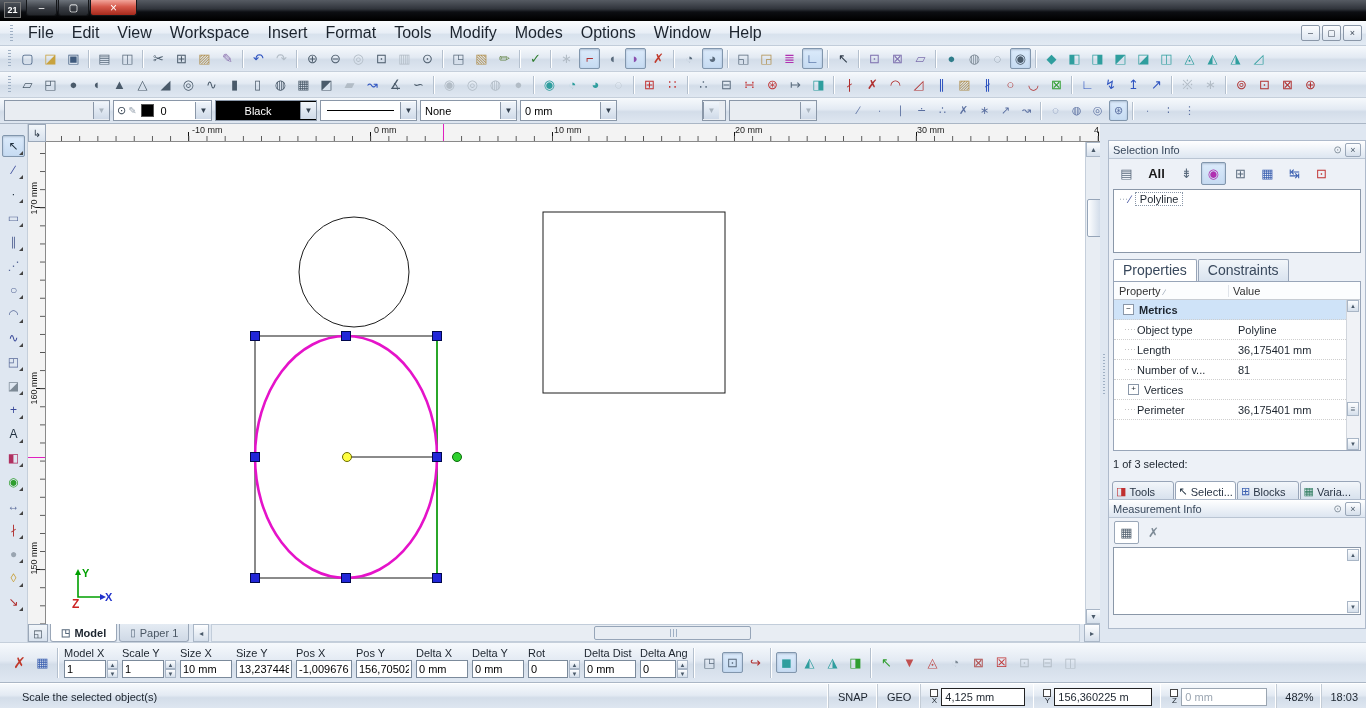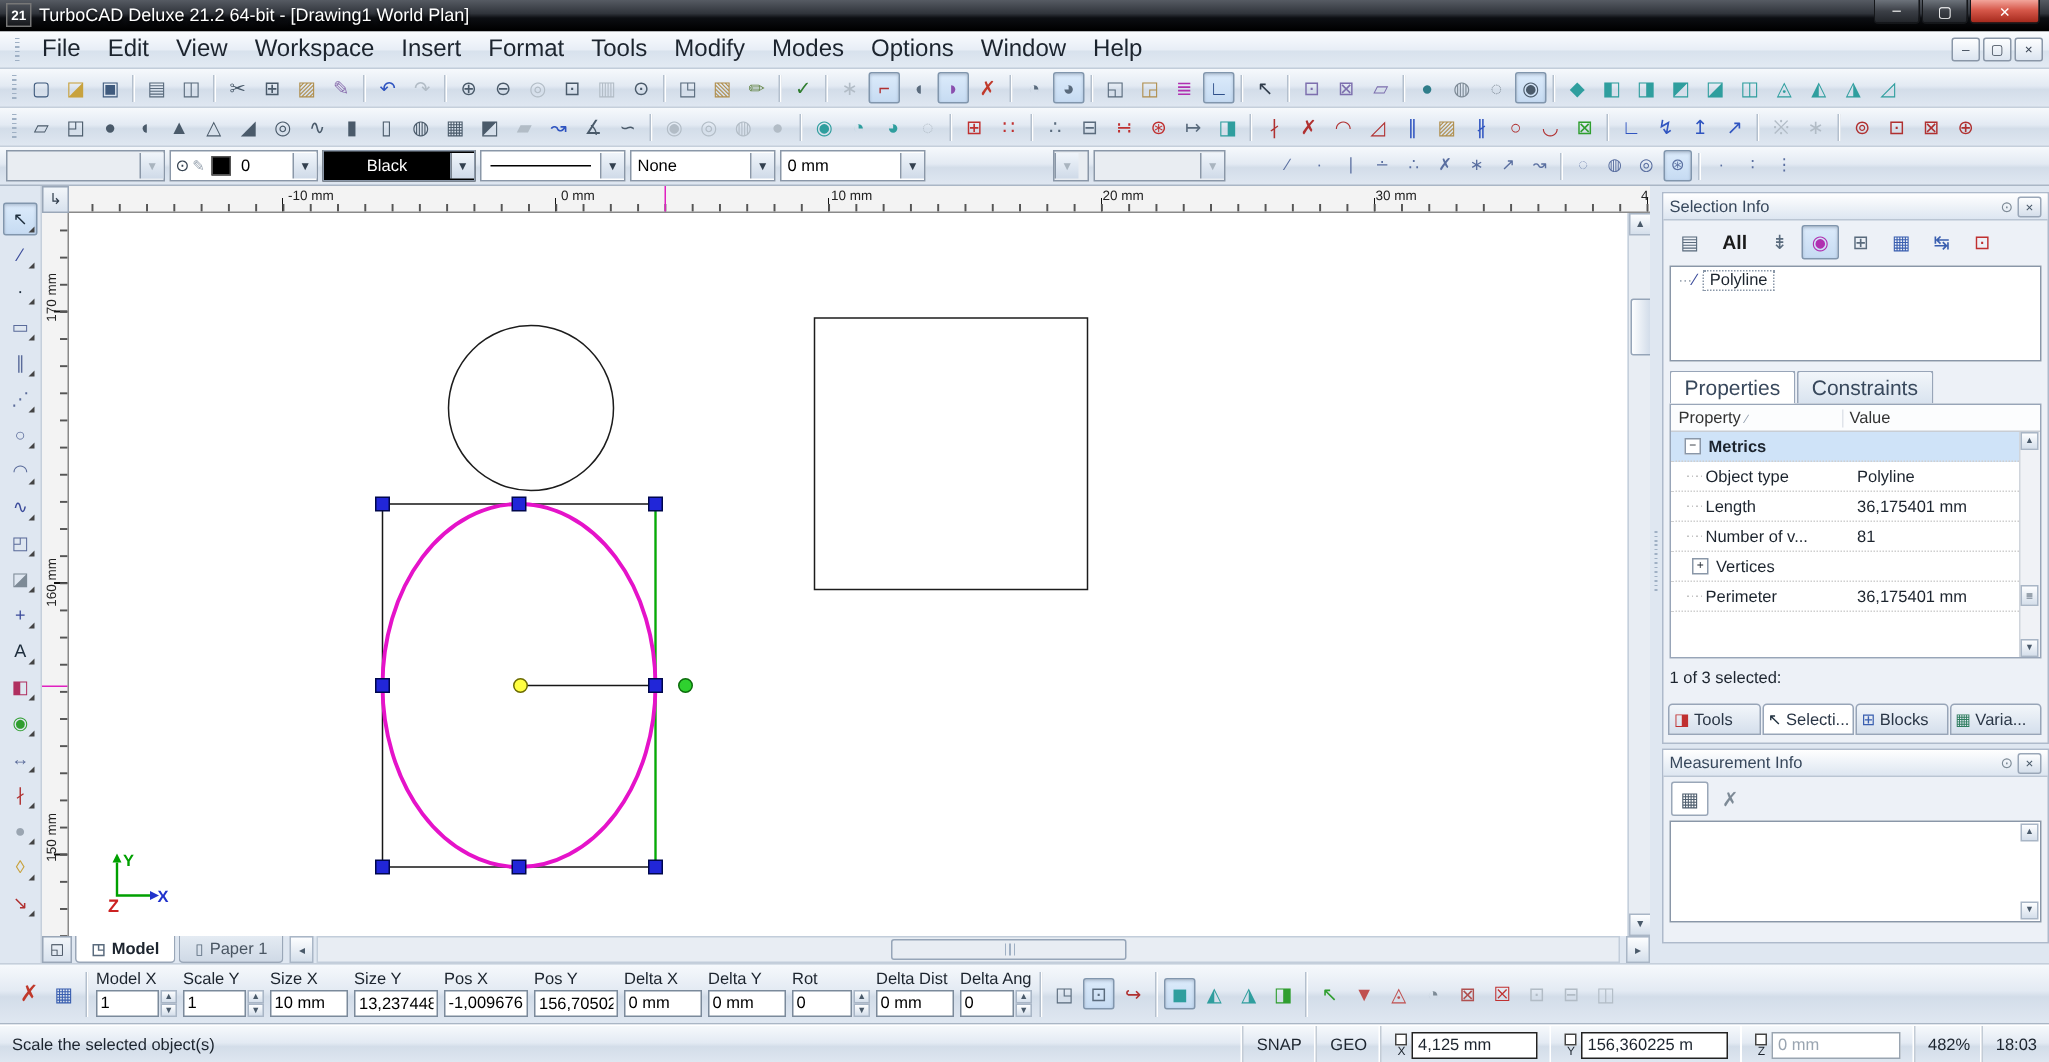--- a/index.html
+++ b/index.html
@@ -154,36 +154,35 @@
   .fin{display:flex;align-items:center}
   .fin input{height:16px;border:1px solid #7b8a9b;font-size:11px;padding:0 2px;font-family:"Liberation Sans",sans-serif;background:#fff;box-sizing:content-box}
   .spin{display:flex;flex-direction:column;width:11px;margin-left:1px}
   .spin i{height:9px;font-size:6px;font-style:normal;display:flex;align-items:center;justify-content:center;
     border:1px solid #a9b6c6;background:linear-gradient(#fdfeff,#d5dfeb);color:#4a5a6a;box-sizing:border-box}
   .w36{width:36px}.w46{width:46px}.w50{width:50px}.w34{width:34px}.w30{width:30px}
   .insp-icons{display:flex;align-items:center}
   
   .statusbar{height:25px;background:linear-gradient(#f6f9fc,#e3eaf3 45%,#d3dde9 55%,#dfe7f1);
     display:flex;align-items:center;font-size:11px;color:#1c242e;border-top:1px solid #fff}
-  .hint{flex:1;padding-left:8px}
+  .hint{flex:1;padding-left:22px}
   .sitem{border-left:1px solid #c3ccd6;box-shadow:-1px 0 0 #fff;padding:0 9px;height:100%;display:flex;align-items:center}
   .axchk{display:inline-flex;flex-direction:column;align-items:center;margin-right:3px;line-height:1}
   .axchk i{width:6px;height:6px;border:1px solid #444;background:#fff;font-style:normal}
   .axchk b{font-size:8px;font-weight:normal}
   .coordbox{height:16px;border:1px solid #222;background:#fff;display:flex;align-items:center;padding:0 3px;white-space:nowrap}
   .coordbox.dim{border-color:#9aa5b1;color:#9aa5b1}
   .zoompct,.clock{padding:0 8px}
   svg text{font-family:"Liberation Sans",sans-serif}
 </style>
 </head>
 <body>
 
 <div class="titlebar">
   <span class="appicon">21</span>
-  <span class="wtitle">TurboCAD Deluxe 21.2 64-bit - [Drawing1 World Plan]</span>
   <span class="winbtns">
     <span class="wbtn">–</span>
     <span class="wbtn">▢</span>
     <span class="wbtn close">×</span>
   </span>
 </div>
 
 <div class="menubar">
   <span class="mitem">File</span>
   <span class="mitem">Edit</span>
@@ -479,21 +478,21 @@
     <span class="hscroll">
         <span class="hthumb"></span>
       </span>
     <span class="harrow">▸</span>
   </div>
 
   <div class="splitter"></div>
 
   <div class="panelcol">
 
-    <div class="panel" style="top:4px;height:368px">
+    <div class="panel" style="top:16px;height:368px">
       <div class="ptitle">
         <span>Selection Info</span>
         <span class="sp"></span>
         <span class="picon">⊙</span>
         <span class="pclose">×</span>
       </div>
       <div class="ptb">
           <span class="tbtn" style="color: rgb(90, 107, 125);">▤</span>
           <span class="tbtn txt" style="color: rgb(26, 26, 26);">All</span>
           <span class="tbtn" style="color: rgb(90, 107, 125);">⇟</span>

